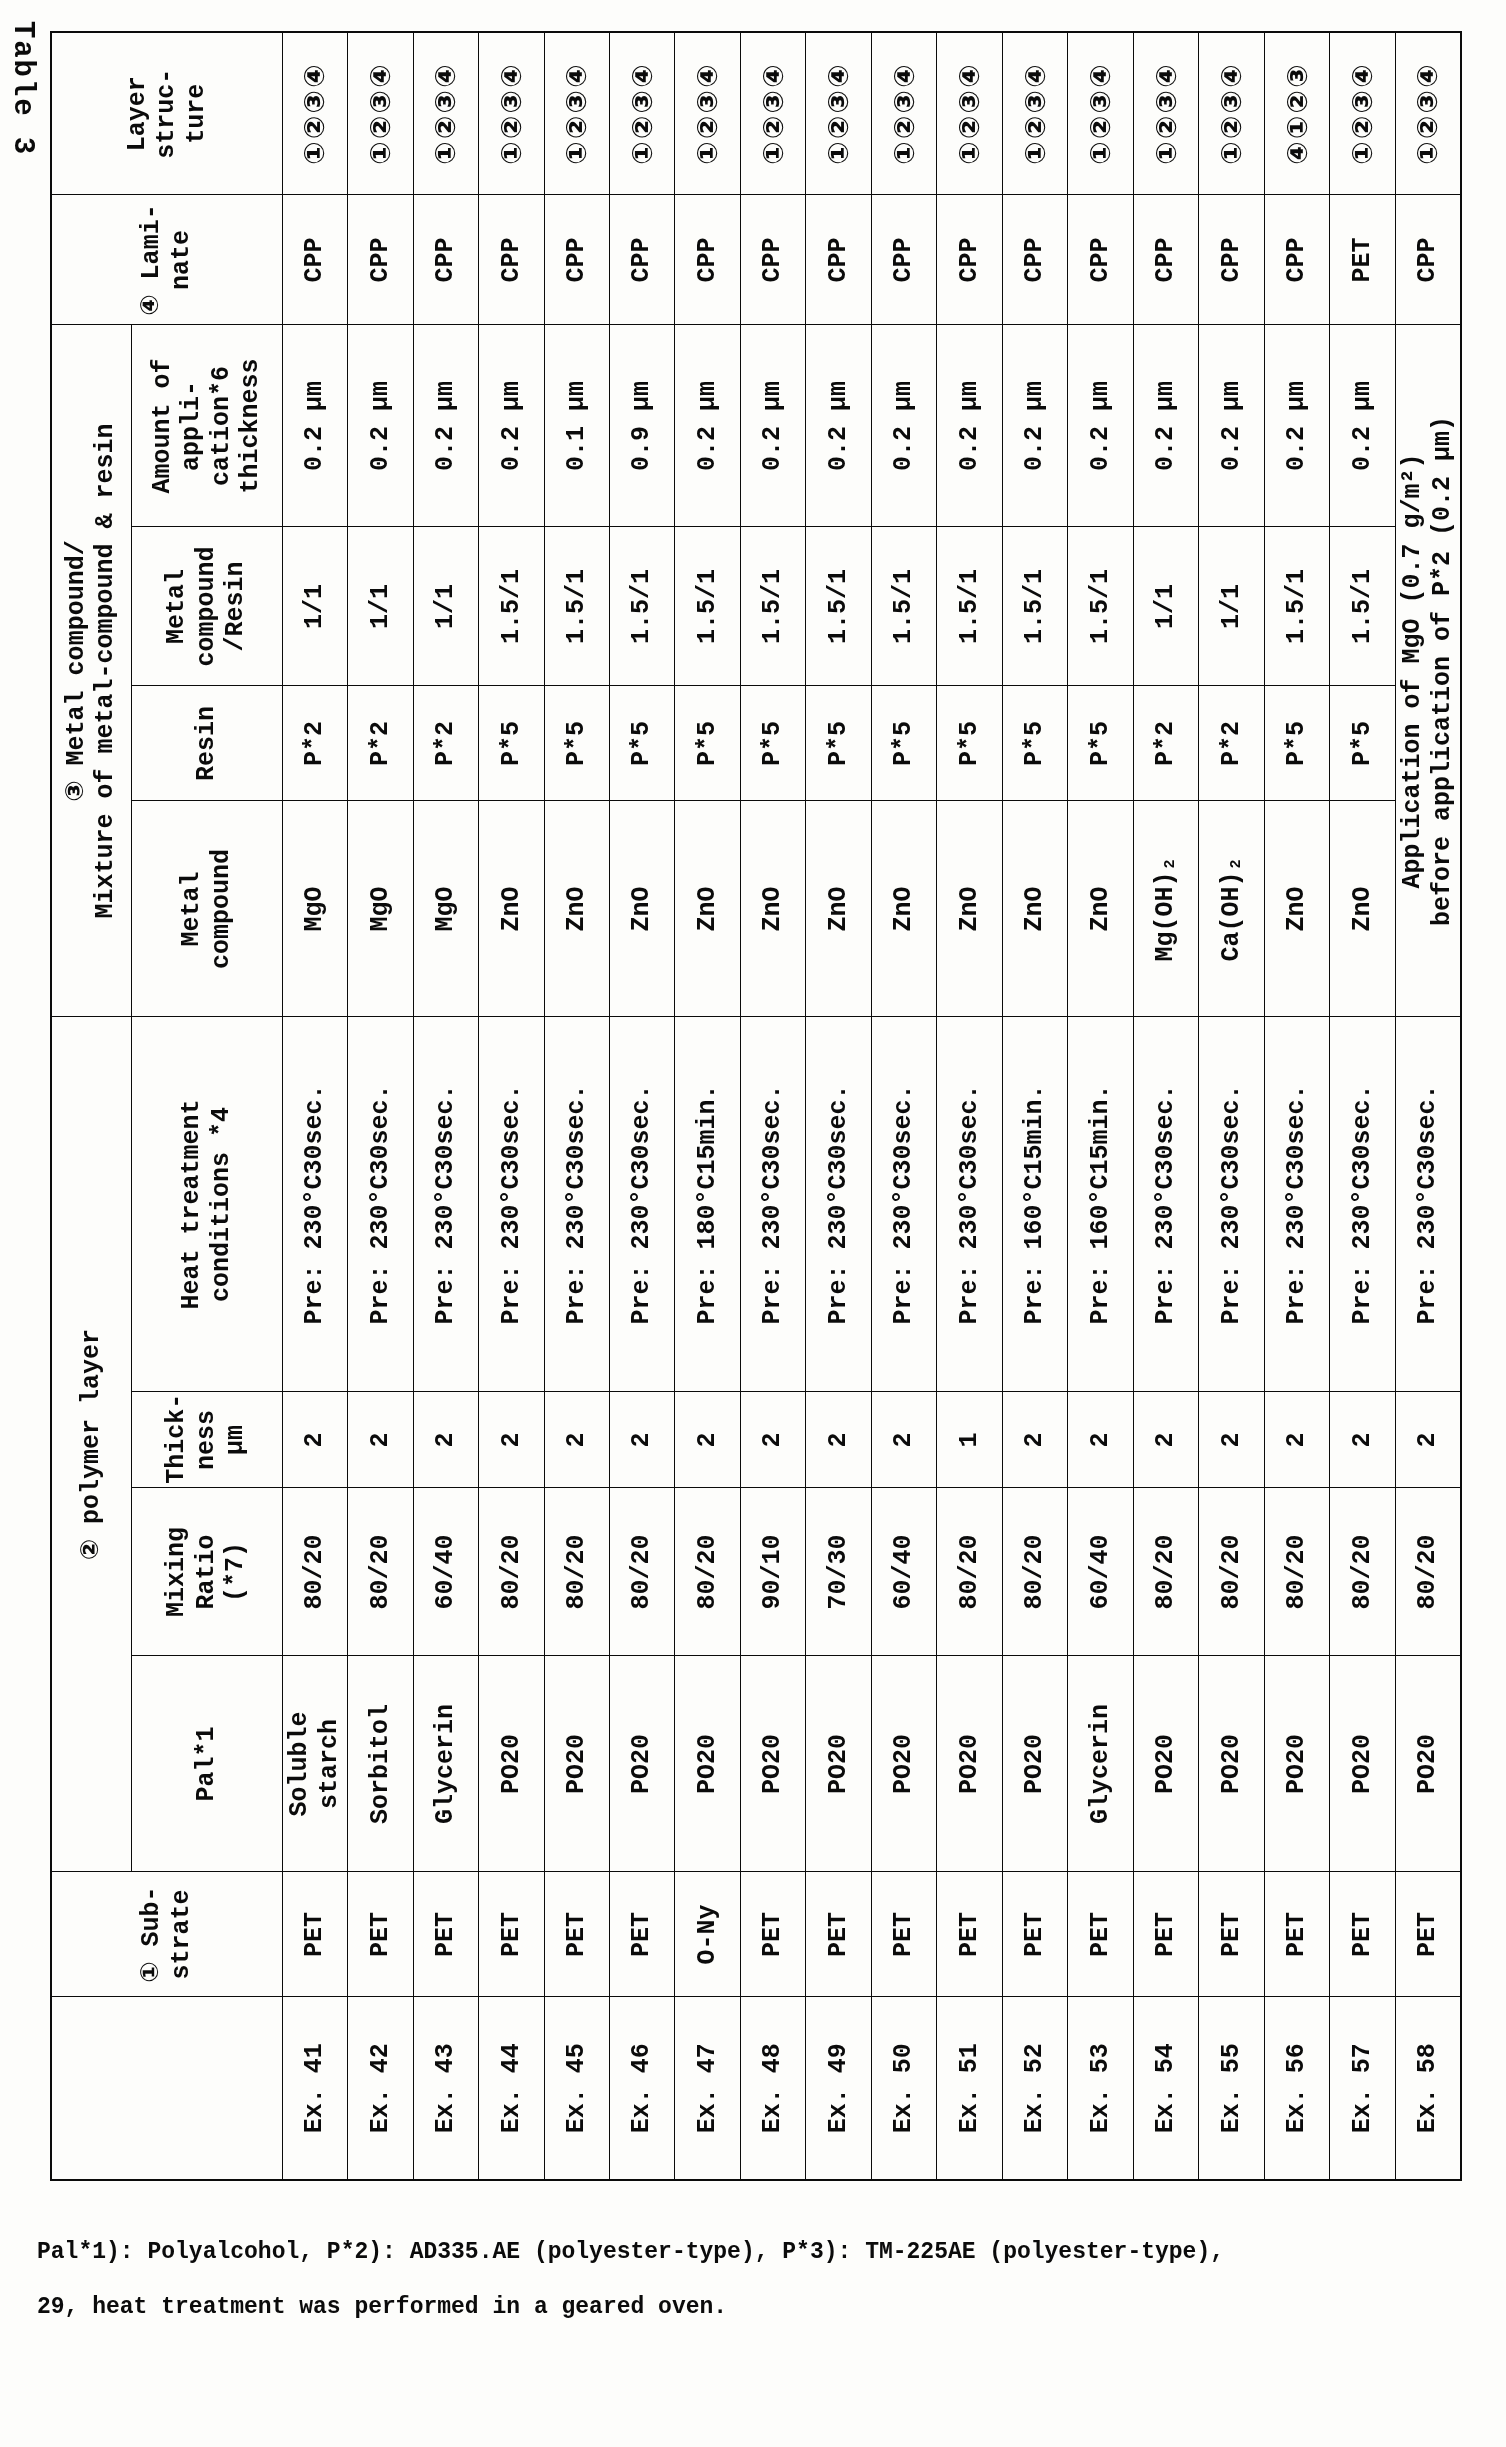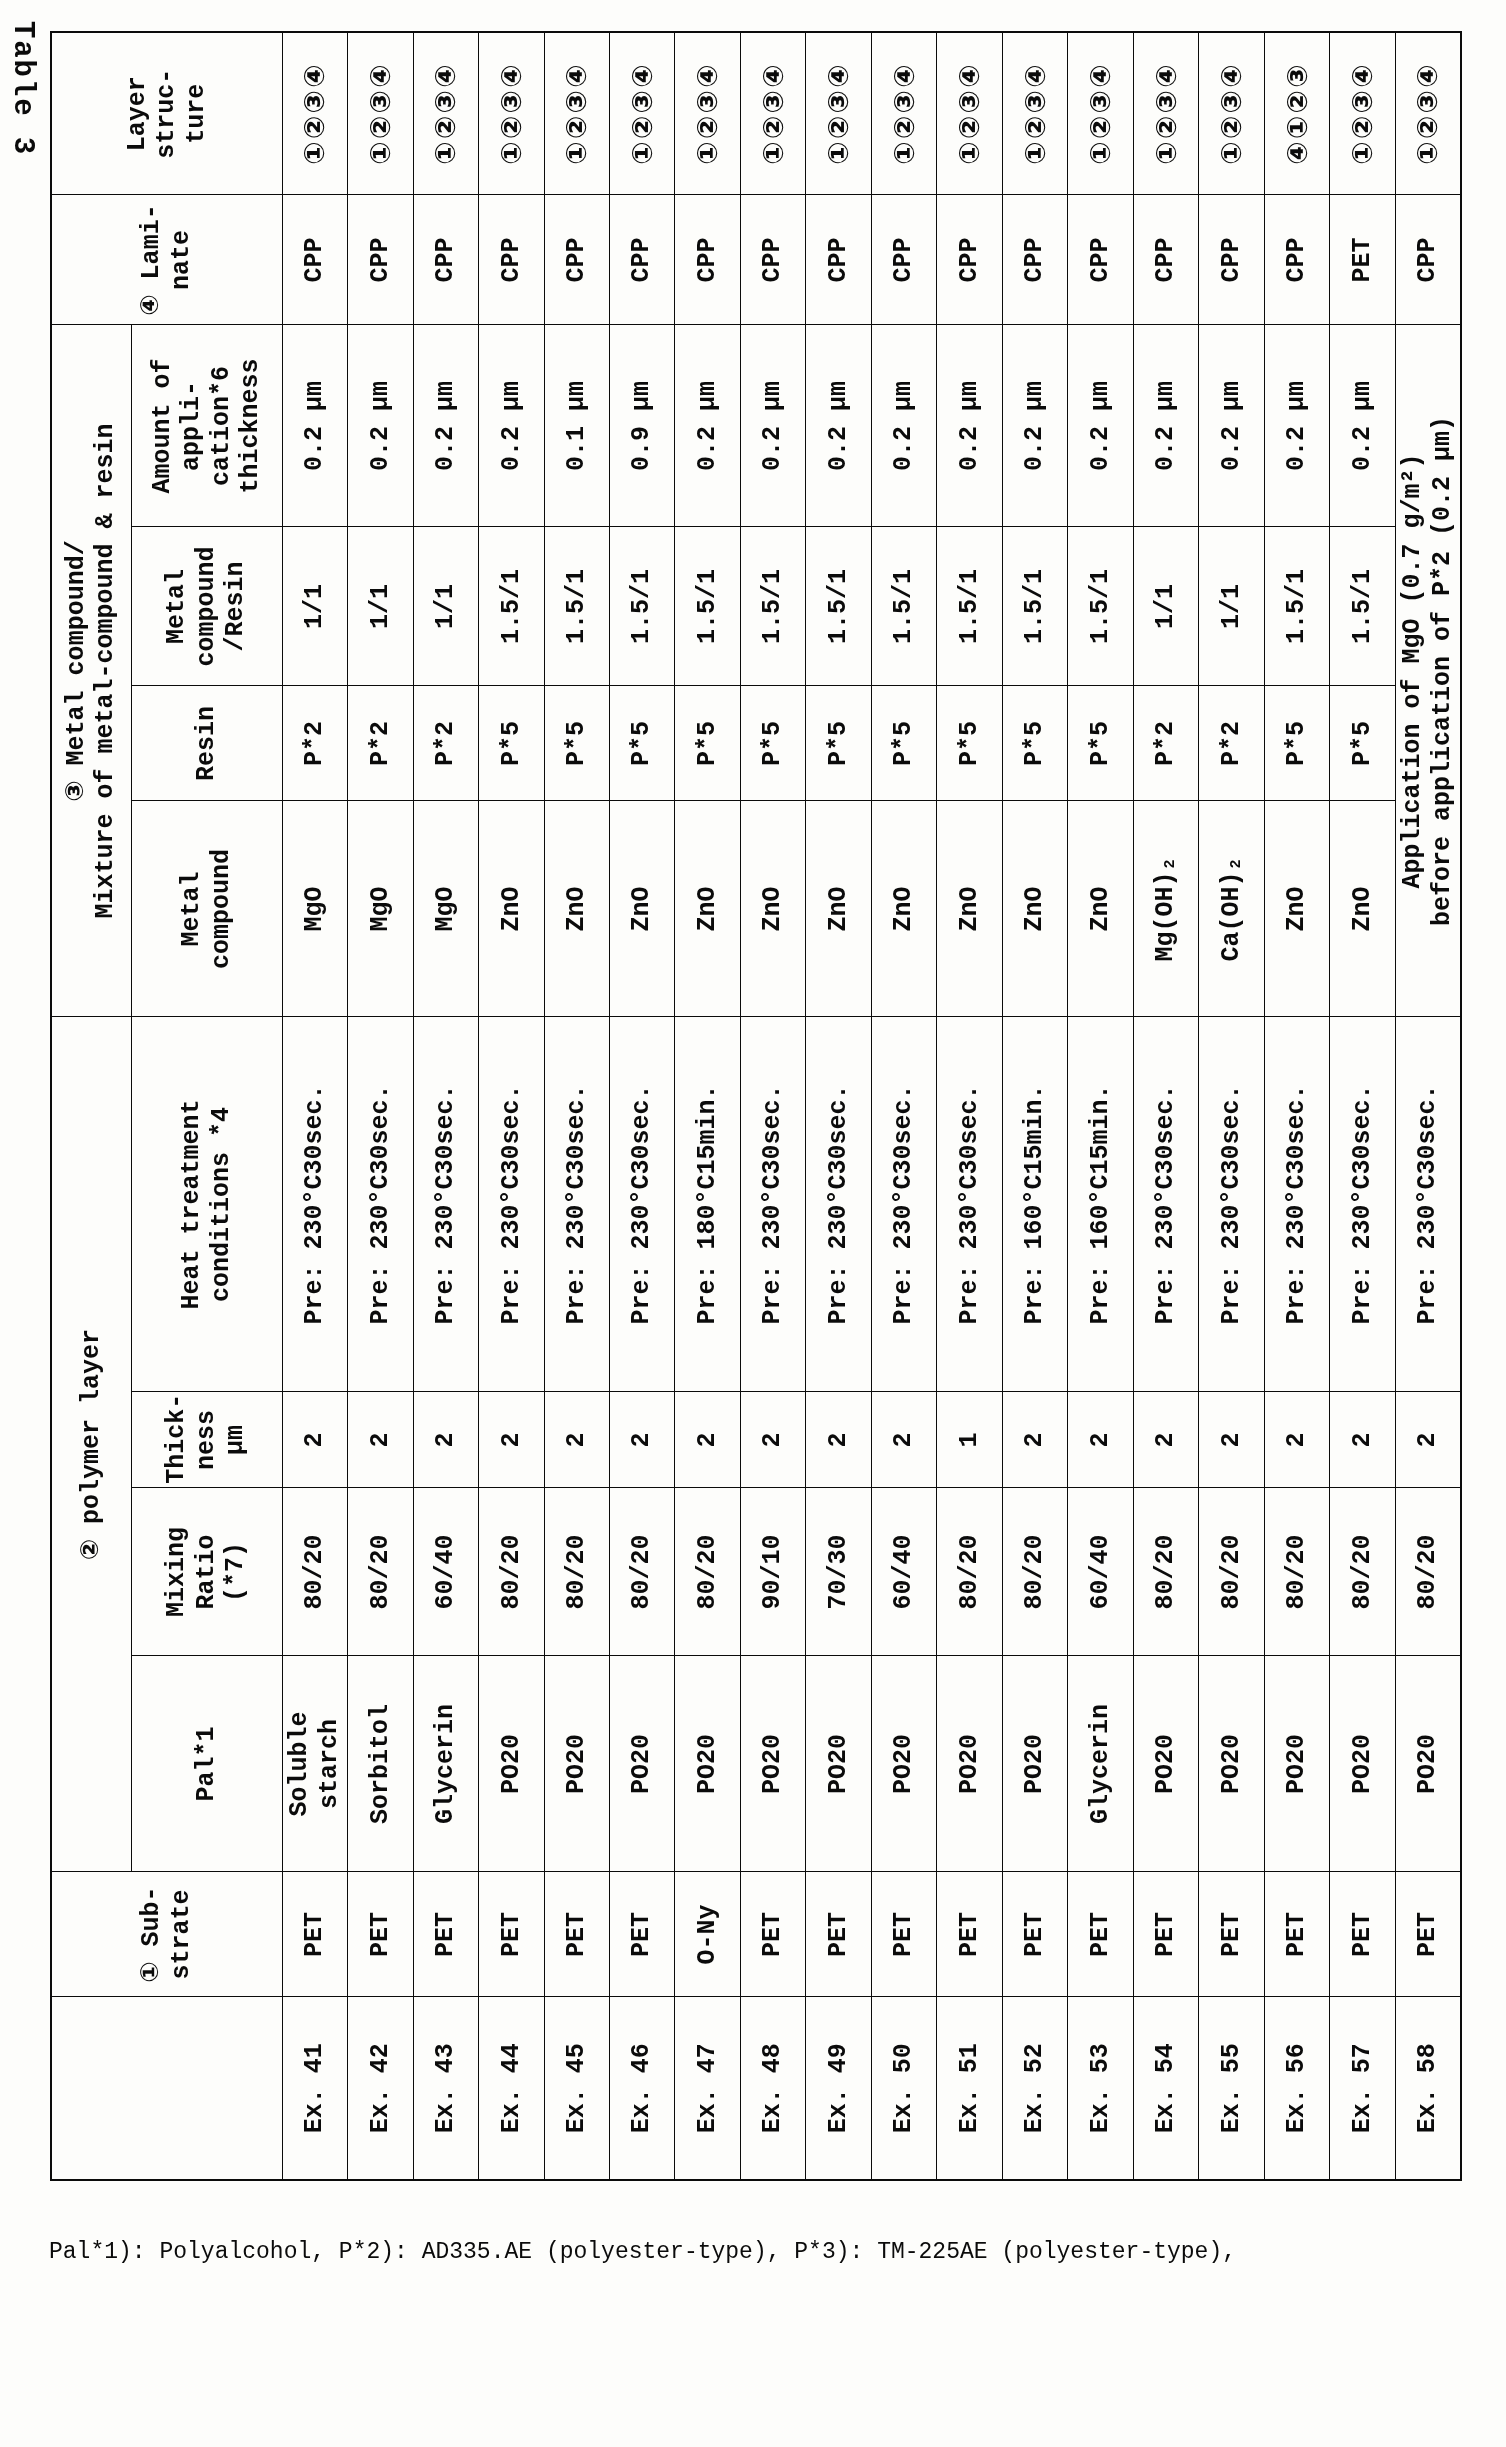--- a/index.html
+++ b/index.html
@@ -49,23 +49,22 @@
   .tbl thead tr.r2 th{height:146px;}
   .tbl tbody tr{height:65px;}
   .tbl td.layer{
     font-size:28px;letter-spacing:1.9px;
     font-family:"DejaVu Sans",sans-serif;font-weight:700;
   }
   .tbl th.grp{font-size:25px;}
   
   .footnotes{
     position:absolute;left:37px;top:2225px;width:1451px;
-    font-size:23px;font-weight:400;line-height:55px;
+    font-size:23px;font-weight:700;line-height:55px;
     white-space:nowrap;
-    margin-left:12px;
   }
 </style>
 </head>
 <body>
 
 <div class="page">
 
   <div class="caption">Table 3</div>
 
   <div class="rot-wrap">
@@ -371,16 +370,17 @@
 before application of P*2 (0.2 µm)</td>
             <td>CPP</td>
             <td class="layer">①②③④</td>
           </tr>
         </tbody>
     </table>
   </div>
 
   <div class="footnotes">
     <div>Pal*1): Polyalcohol, P*2): AD335.AE (polyester-type), P*3): TM-225AE (polyester-type),</div>
+    <div>29, heat treatment was performed in a geared oven.</div>
   </div>
 
 </div>
 
 
 </body></html>

